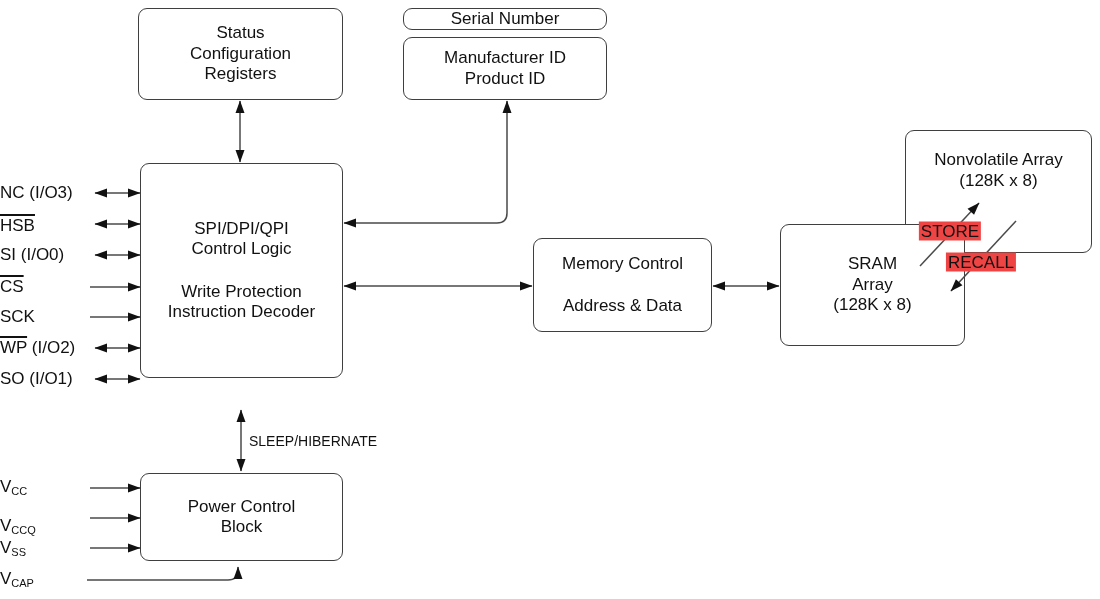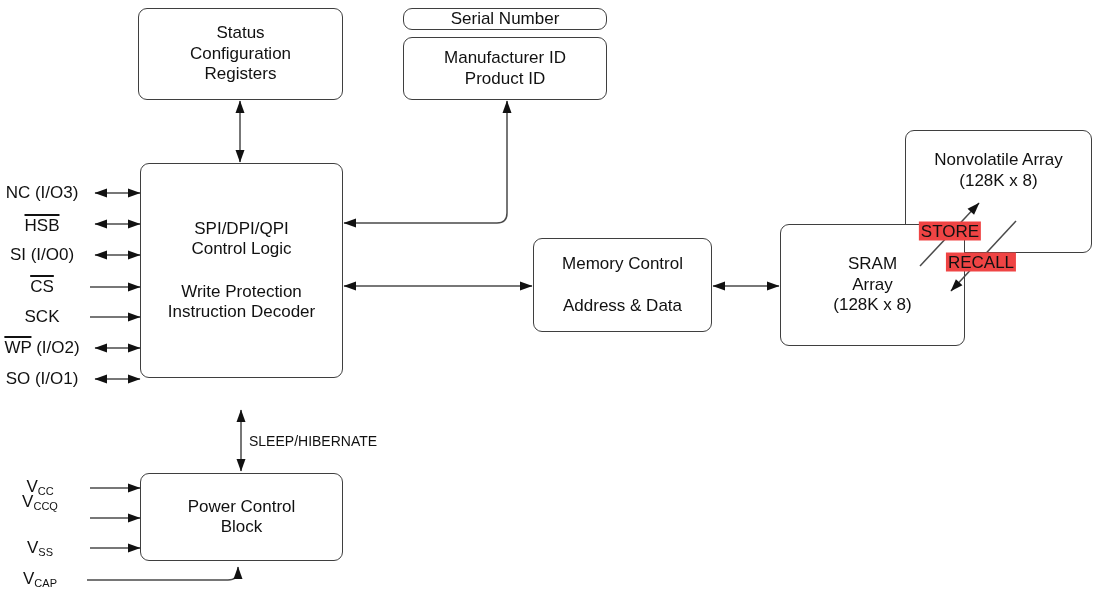--- a/index.html
+++ b/index.html
@@ -8,21 +8,21 @@
   .canvas{position:absolute;left:0;top:0;width:1100px;height:599px;}
   .box{position:absolute;background:#fff;border:1.6px solid #3f3f3f;border-radius:9px;
        box-sizing:border-box;display:flex;flex-direction:column;align-items:center;
        justify-content:center;text-align:center;font-size:17px;line-height:20.5px;
        color:#111;z-index:1;}
   .box .ln{white-space:nowrap;}
   .gap22{height:22px;}
   .gap21{height:21px;}
   .nvbox{justify-content:flex-start;padding-top:19px;z-index:1;}
   .srambox{z-index:2;}
-  .pin{position:absolute;left:0;width:84px;text-align:center;font-size:17px;
+  .pin{position:absolute;left:0;width:84px;text-align:left;font-size:17px;
        line-height:20px;white-space:nowrap;z-index:2;}
   .vpin{width:80px;}
   .ovl{text-decoration:overline;text-decoration-thickness:1.8px;text-decoration-color:#111;}
   sub{font-size:11px;line-height:0;vertical-align:-3px;letter-spacing:0;}
   .conn{position:absolute;left:0;top:0;z-index:3;pointer-events:none;}
   .floatlbl{position:absolute;font-size:17px;line-height:19px;white-space:nowrap;z-index:4;
        background:#ef4444;padding:0 2px;transform:translate(-50%,-50%);}
   .sleep{position:absolute;left:249px;top:432px;font-size:14px;line-height:19px;
        white-space:nowrap;z-index:2;}
 </style>
@@ -94,21 +94,21 @@
   <div class="pin" style="top:338px">
     <span class="ovl">WP</span><span> (I/O2)</span>
   </div>
   <div class="pin" style="top:369px">
     <span>SO (I/O1)</span>
   </div>
 
   <div class="pin vpin" style="top:477px">
     <span>V</span><sub>CC</sub>
   </div>
-  <div class="pin vpin" style="top:492px">
+  <div class="pin vpin" style="top:516px">
     <span>V</span><sub>CCQ</sub>
   </div>
   <div class="pin vpin" style="top:538px">
     <span>V</span><sub>SS</sub>
   </div>
   <div class="pin vpin" style="top:569px">
     <span>V</span><sub>CAP</sub>
   </div>
 
   <svg class="conn" width="1100" height="599" viewBox="0 0 1100 599">

